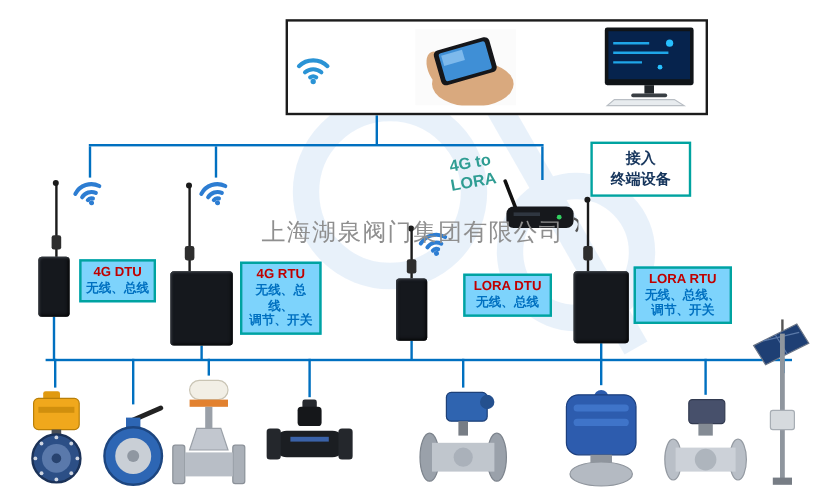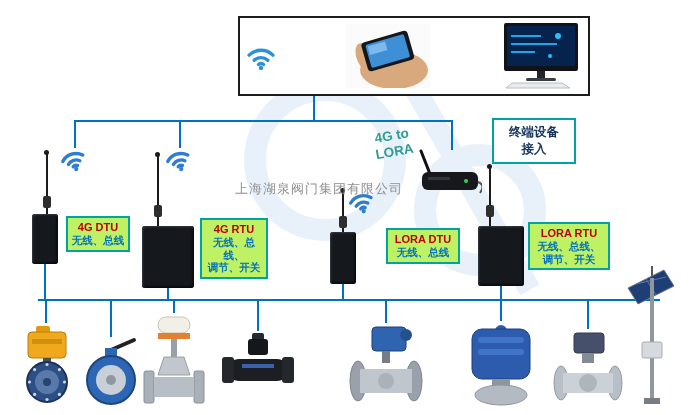--- a/index.html
+++ b/index.html
@@ -1,25 +1,25 @@
 <!DOCTYPE html>
 <html><head>
 <meta charset="utf-8">
 <style>
   html,body{margin:0;padding:0;background:#fff;}
   #diagram{position:relative;width:692px;height:415px;background:#ffffff;overflow:hidden;
            font-family:"Liberation Sans","DejaVu Sans",sans-serif;}
   .line{position:absolute;background:#0070c0;z-index:1;}
   .bgmark{position:absolute;left:230px;top:40px;z-index:0;opacity:.10;}
-  .watermark{position:absolute;left:218px;top:180px;z-index:4;color:#8f8f8f;font-size:13px;
-             letter-spacing:1px;white-space:nowrap;margin-left:17px;}
+  .watermark{position:absolute;left:218px;top:180px;z-index:4;color:#8f8f8f;font-size:20px;
+             letter-spacing:1px;white-space:nowrap;}
   .topbox{position:absolute;left:238px;top:16px;width:352px;height:80px;border:2px solid #1c1c1c;
           background:#fff;z-index:2;display:flex;align-items:center;justify-content:space-between;
           padding:2px 4px;box-sizing:border-box;}
-  .lblbox{position:absolute;border:2px solid #00a3a0;background:#bef264;z-index:3;text-align:center;
+  .lblbox{position:absolute;border:2px solid #00a3a0;background:#7dd3fc;z-index:3;text-align:center;
           font-weight:bold;padding:3px 2px;box-sizing:border-box;line-height:1.2;}
   .lblbox .t{color:#c00000;font-size:11px;}
   .lblbox .d{color:#0070c0;font-size:10.5px;}
   .lblbox .d:empty{display:none;}
   .notebox{position:absolute;left:492px;top:118px;width:84px;border:2px solid #00a3a0;background:#fff;
            z-index:3;text-align:center;font-weight:bold;font-size:12.5px;color:#17365d;
            padding:4px 2px;box-sizing:border-box;line-height:1.35;}
   .device{position:absolute;background:#15181d;border-radius:3px;z-index:2;
           box-shadow:inset 1px 1px 2px #3a3f46, inset -1px -1px 3px #000;}
   .ant{position:absolute;width:2px;background:#1b1b1b;z-index:2;}
@@ -169,22 +169,22 @@
     <svg width="64" height="48" viewBox="0 0 64 48">
       <line x1="12" y1="26" x2="3" y2="3" stroke="#111" stroke-width="3" stroke-linecap="round"></line>
       <rect x="4" y="24" width="56" height="18" rx="6" fill="#16181c"></rect>
       <rect x="10" y="29" width="22" height="3" fill="#2f3640"></rect>
       <circle cx="48" cy="33" r="2" fill="#32d060"></circle>
       <path d="M60 34 q 8 3 2 11" stroke="#555" stroke-width="2" fill="none"></path>
     </svg>
   </div>
 
   <div class="notebox">
+    <div>接入</div>
     <div>终端设备</div>
-    <div>接入</div>
   </div>
 
   <div class="lblbox" style="left:66px;top:216px;width:64px;">
     <div class="t">4G DTU</div>
     <div class="d">无线、总线</div>
 
   </div>
   <div class="lblbox" style="left:200px;top:218px;width:68px;">
     <div class="t">4G RTU</div>
     <div class="d">无线、总线、</div>

